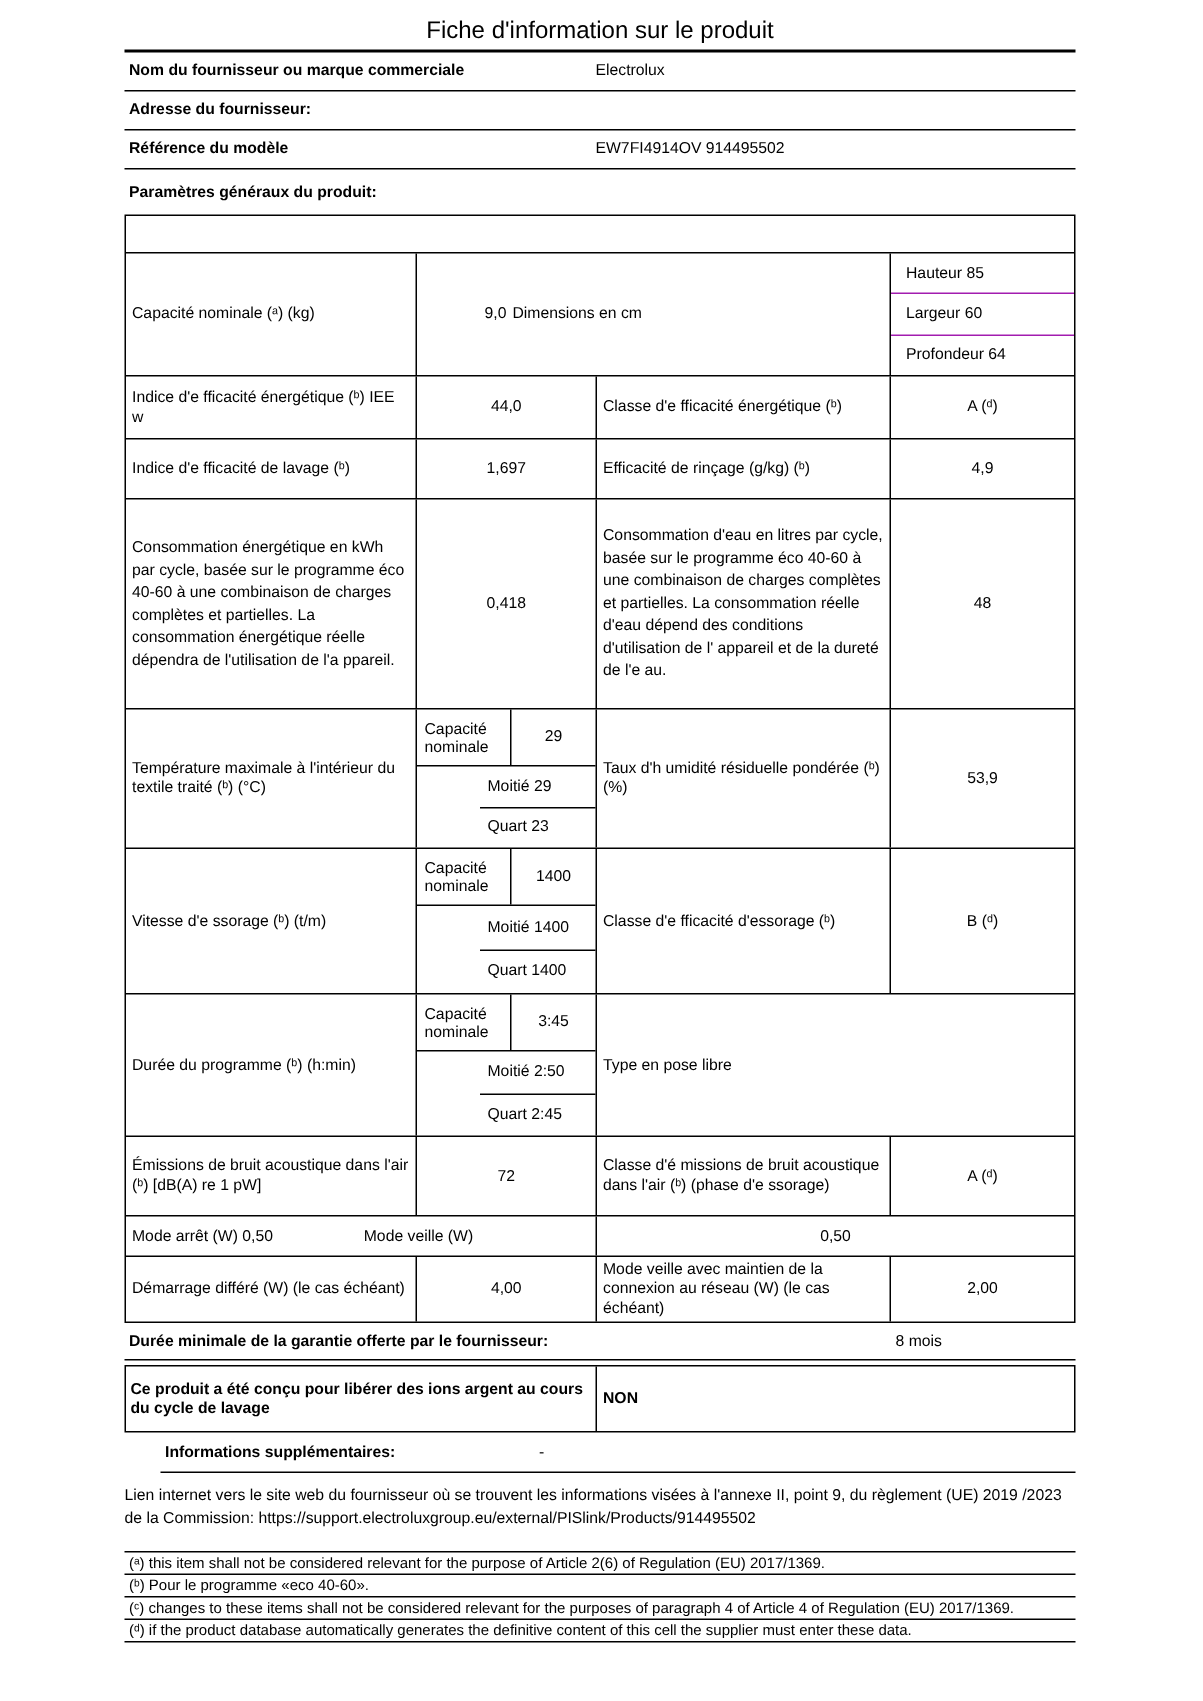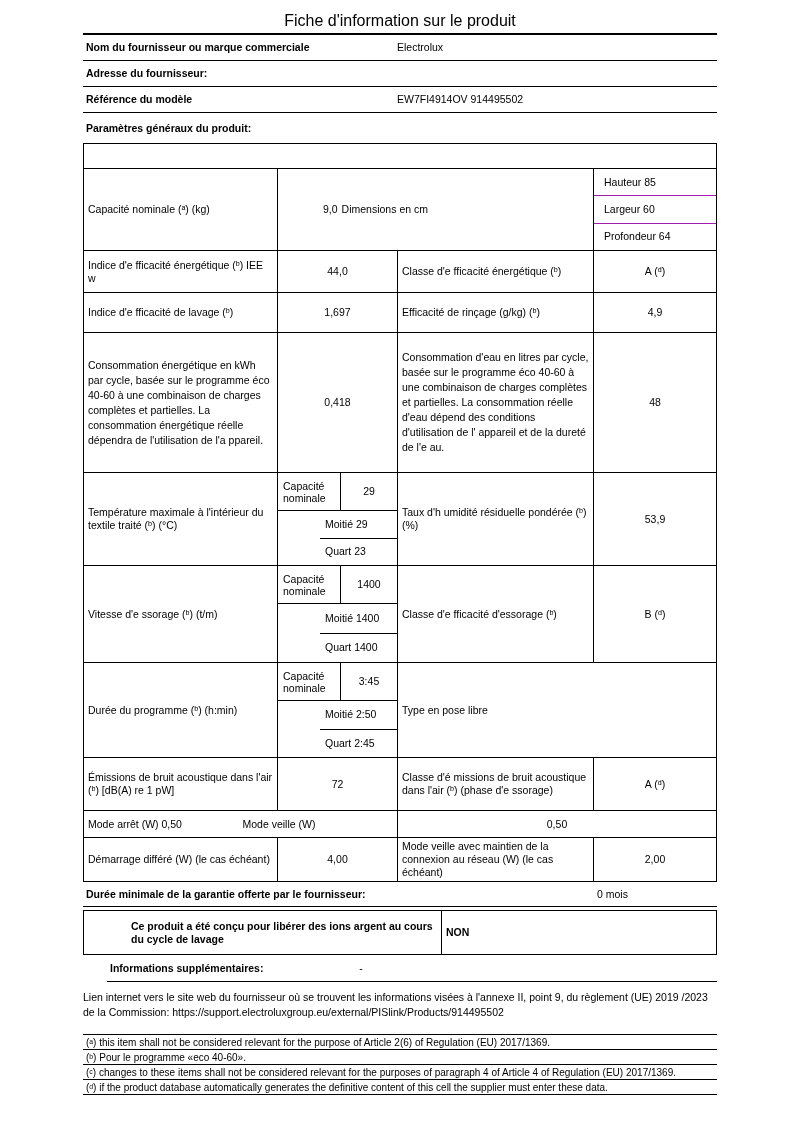--- a/index.html
+++ b/index.html
@@ -49,21 +49,21 @@
   .lh15 { line-height:15px; }
 
   .h25{height:25px} .h27{height:27px} .h40{height:40px} .h42{height:42px}
   .h43{height:43px} .h53{height:53px} .h82{height:82px} .h93{height:93px}
   .h95{height:95px} .h97{height:97px} .h140{height:140px}
 
   .garantie { height:25px; border-bottom:1px solid #000; display:grid; grid-template-columns:510px 1fr; align-items:center; }
   .g-label { font-weight:bold; padding-left:3px; }
   .g-value { padding-left:4px; }
 
-  .ions { margin-top:3px; height:45px; border:1px solid #000; display:grid; grid-template-columns:314px 1fr;padding-left:44px; }
+  .ions { margin-top:3px; height:45px; border:1px solid #000; display:grid; grid-template-columns:314px 1fr; }
   .i-label { font-weight:bold; display:flex; align-items:center; padding:2px 8px 2px 3px; border-right:1px solid #000; }
   .i-value { font-weight:bold; display:flex; align-items:center; padding-left:4px; }
 
   .inforow { height:27px; border-bottom:1px solid #000; display:grid; grid-template-columns:194px 120px 1fr; align-items:center;margin-left:24px; }
   .if-label { font-weight:bold; padding-left:3px; }
   .if-value { text-align:center; }
 
   .linkpara { margin-top:8px; line-height:15px; }
 
   .footnotes { margin-top:14px; border-top:1px solid #000; }
@@ -193,21 +193,21 @@
       <div class="cell">Démarrage différé (W) (le cas échéant)</div>
       <div class="cell val">4,00</div>
       <div class="cell">Mode veille avec maintien de la connexion au réseau (W) (le cas échéant)</div>
       <div class="cell val">2,00</div>
     </div>
 
   </div>
 
   <div class="garantie">
     <div class="g-label">Durée minimale de la garantie offerte par le fournisseur:</div>
-    <div class="g-value">0 mois</div>
+    <div class="g-value">8 mois</div>
   </div>
 
   <div class="ions">
     <div class="i-label">Ce produit a été conçu pour libérer des ions argent au cours du cycle de lavage</div>
     <div class="i-value">NON</div>
   </div>
 
   <div class="inforow">
     <div class="if-label">Informations supplémentaires:</div>
     <div class="if-value">-</div>

